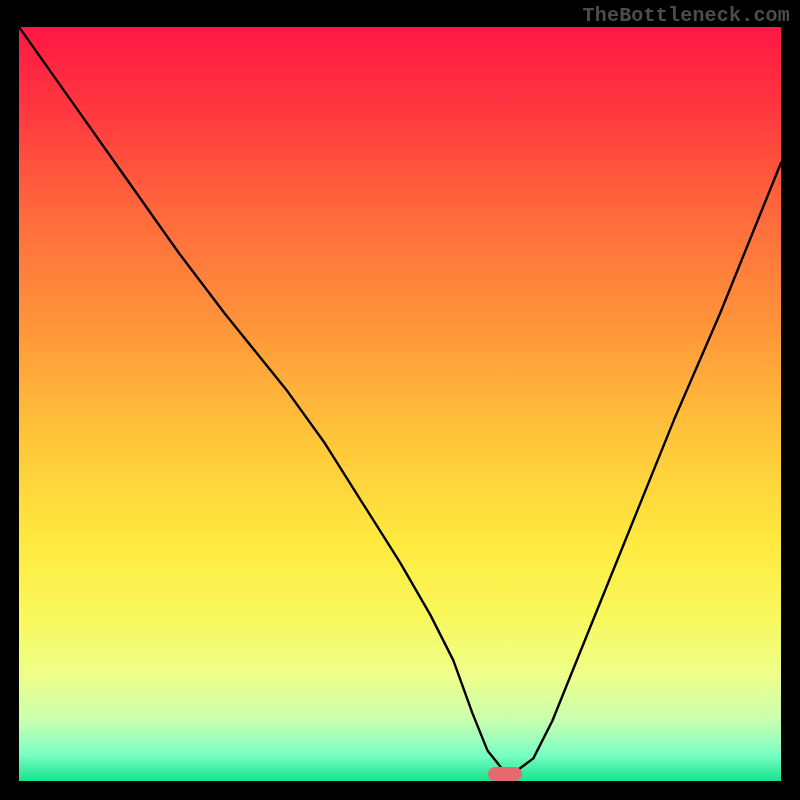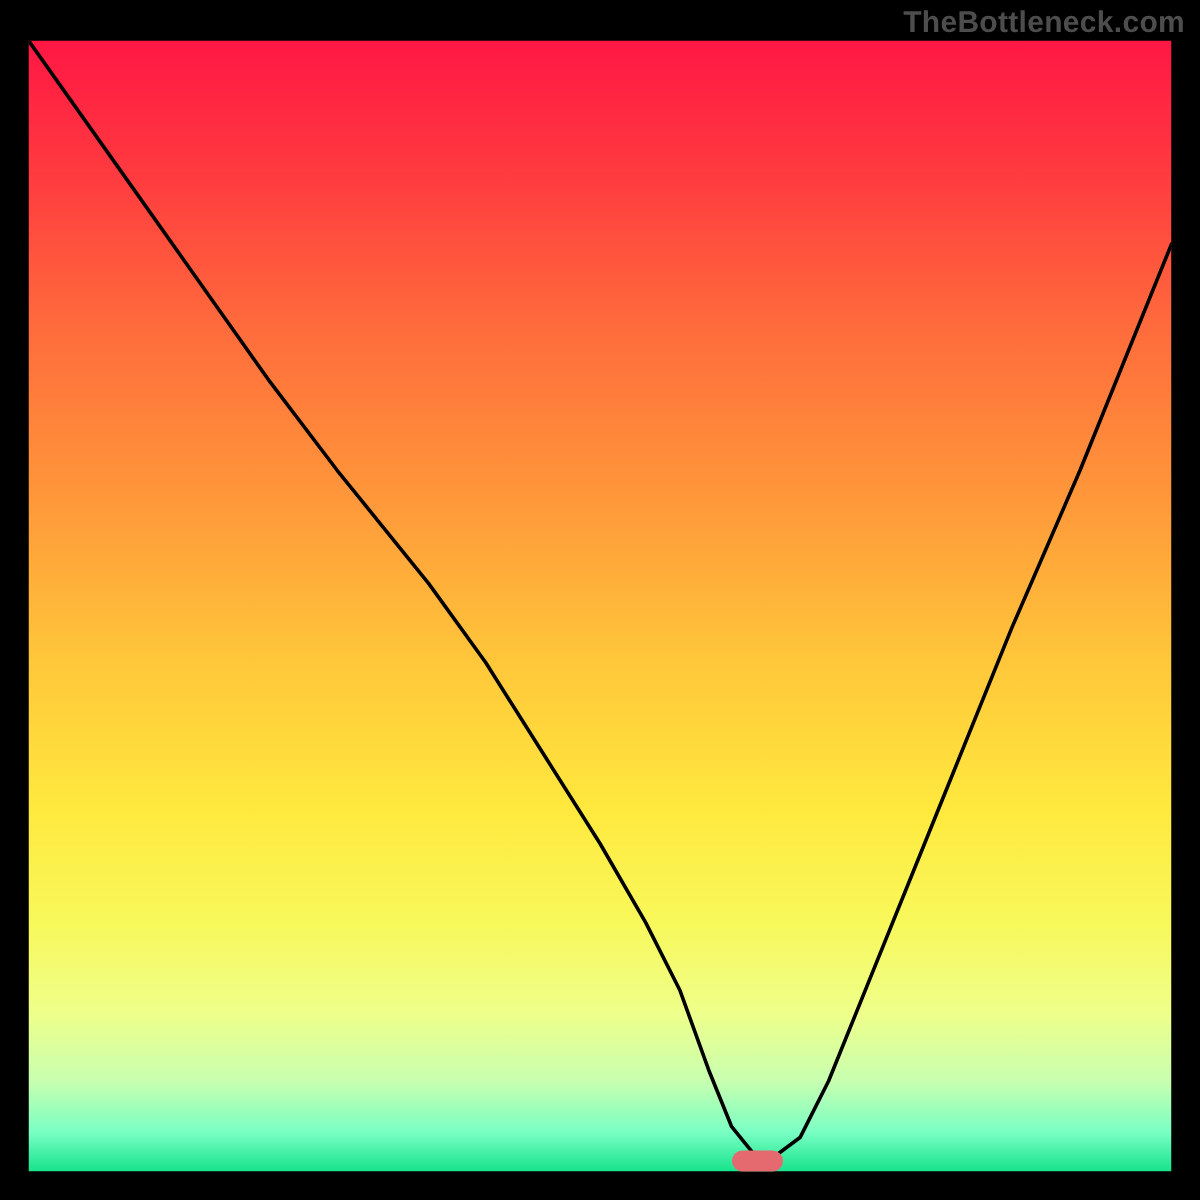--- a/index.html
+++ b/index.html
@@ -9,20 +9,21 @@
     height: 800px;
     overflow: hidden;
     background: #000;
     font-family: Arial, Helvetica, sans-serif;
   }
   .frame {
     position: relative;
     width: 800px;
     height: 632px;
     background: #000;
+    font-family: Liberation Mono, monospace;
   }
   .watermark {
     position: absolute;
     top: 4px;
     right: 10px;
     font-size: 20px;
     font-weight: 600;
     color: #4d4d4d;
     letter-spacing: 0.2px;
     user-select: none;

